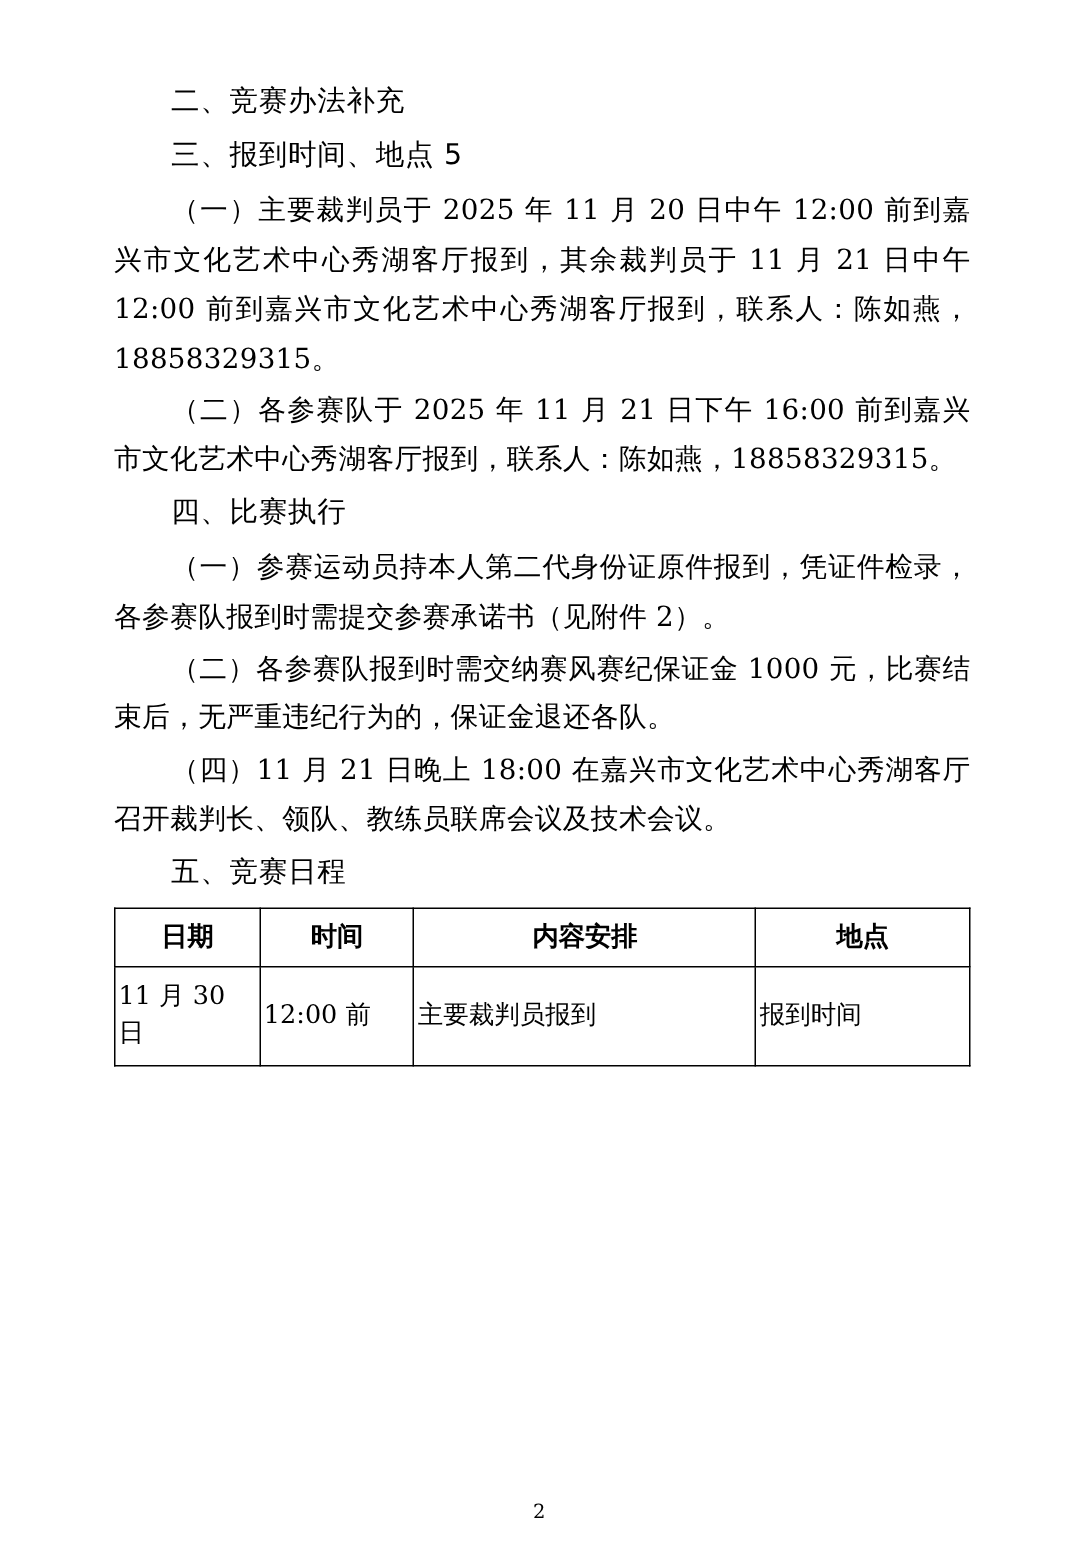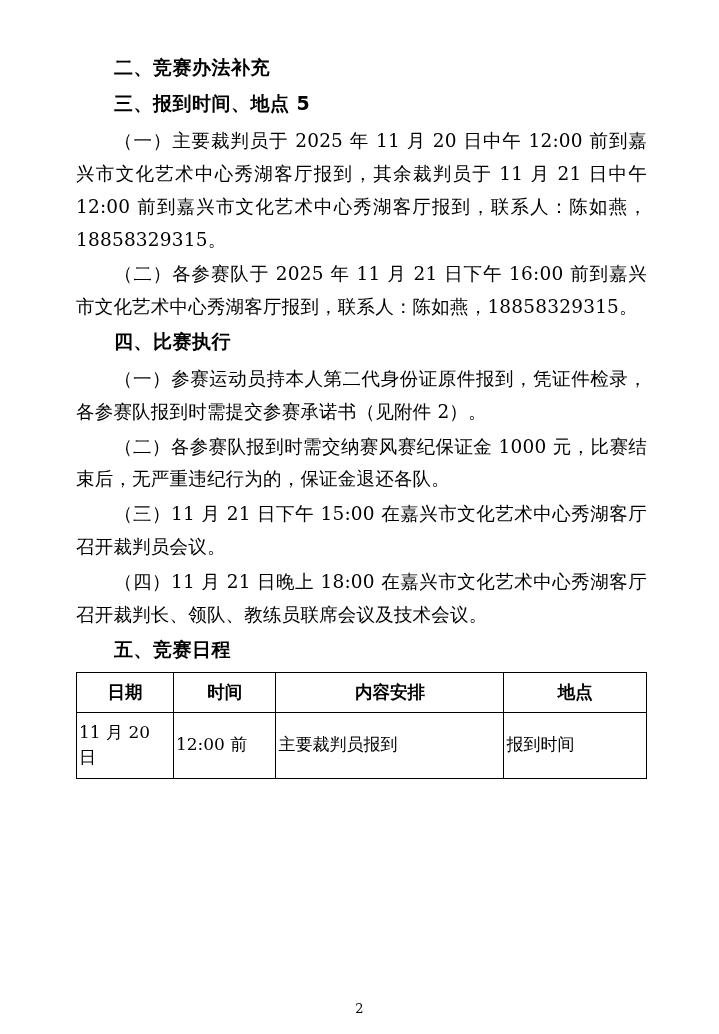--- a/index.html
+++ b/index.html
@@ -17,21 +17,21 @@
   }
   .page {
     width: 719px;
     height: 1034px;
     box-sizing: border-box;
     padding: 52px 72px 0 76px;
     position: relative;
   }
   .heading {
     font-family: "DejaVu Sans", "Liberation Sans", sans-serif;
-    font-weight: bold;
+    font-weight: normal;
     font-size: 19px;
     line-height: 1.6;
     text-indent: 38px;
     margin: 0 0 6px 0;
     letter-spacing: 0.5px;
   }
   .para {
     font-size: 18.5px;
     line-height: 1.78;
     text-indent: 38px;
@@ -83,21 +83,20 @@
 
   <h2 class="heading">二、竞赛办法补充</h2>
 
   <h2 class="heading">三、报到时间、地点 5</h2>
   <p class="para">（一）主要裁判员于 2025 年 11 月 20 日中午 12:00 前到嘉兴市文化艺术中心秀湖客厅报到，其余裁判员于 11 月 21 日中午 12:00 前到嘉兴市文化艺术中心秀湖客厅报到，联系人：陈如燕，18858329315。</p>
   <p class="para">（二）各参赛队于 2025 年 11 月 21 日下午 16:00 前到嘉兴市文化艺术中心秀湖客厅报到，联系人：陈如燕，18858329315。</p>
 
   <h2 class="heading">四、比赛执行</h2>
   <p class="para">（一）参赛运动员持本人第二代身份证原件报到，凭证件检录，各参赛队报到时需提交参赛承诺书（见附件 2）。</p>
   <p class="para">（二）各参赛队报到时需交纳赛风赛纪保证金 1000 元，比赛结束后，无严重违纪行为的，保证金退还各队。</p>
-  <p class="para">（三）11 月 21 日下午 15:00 在嘉兴市文化艺术中心秀湖客厅召开裁判员会议。</p>
   <p class="para">（四）11 月 21 日晚上 18:00 在嘉兴市文化艺术中心秀湖客厅召开裁判长、领队、教练员联席会议及技术会议。</p>
 
   <h2 class="heading">五、竞赛日程</h2>
 
   <table class="schedule">
     <colgroup>
       <col class="c0">
         <col class="c1">
         <col class="c2">
         <col class="c3">
@@ -105,21 +104,21 @@
     <thead>
       <tr>
         <th>日期</th>
         <th>时间</th>
         <th>内容安排</th>
         <th>地点</th>
       </tr>
     </thead>
     <tbody>
       <tr>
-        <td>11 月 20 日</td>
+        <td>11 月 30 日</td>
         <td>12:00 前</td>
         <td>主要裁判员报到</td>
         <td class="venue-cell">报到时间</td>
       </tr>
     </tbody>
   </table>
 
   <div class="page-number">2</div>
 </div>
 

